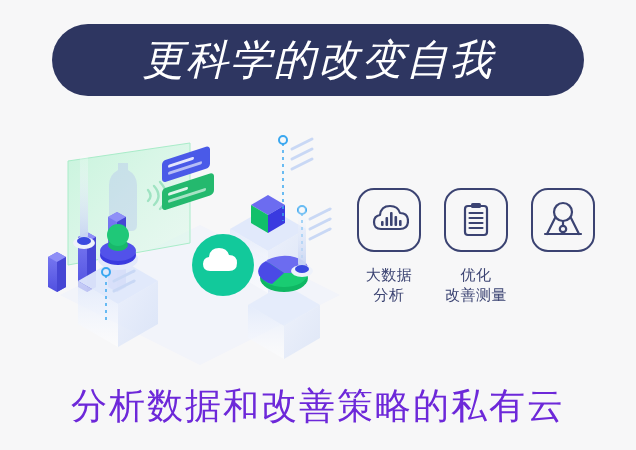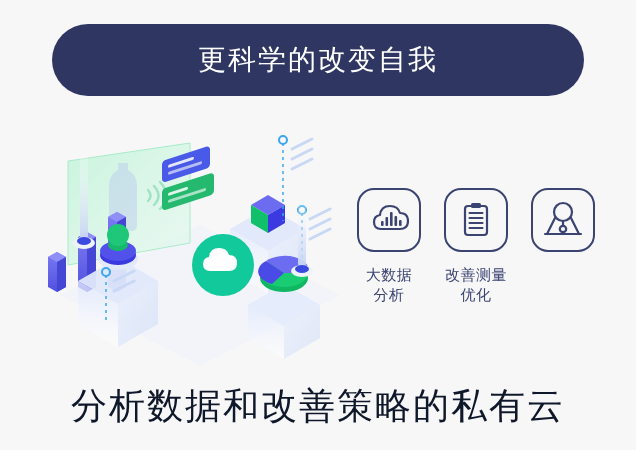--- a/index.html
+++ b/index.html
@@ -11,29 +11,30 @@
   }
   #stage{position:absolute;inset:0;}
 
   
   .banner{
     position:absolute;left:52px;top:24px;width:532px;height:72px;
     background:#2e3661;border-radius:36px;
     display:flex;align-items:center;justify-content:center;
   }
   .banner-text{
-    color:#ffffff;font-size:28px;line-height:1;
+    color:#ffffff;font-size:42px;line-height:1;
     letter-spacing:2px;font-weight:500;
     white-space:nowrap;
+    font-style:italic;
   }
 
   
   .tagline{
     position:absolute;left:0;top:382px;width:636px;text-align:center;
-    color:#0f172a;font-size:36px;letter-spacing:2px;
+    color:#6d28d9;font-size:36px;letter-spacing:2px;
     font-weight:500;white-space:nowrap;
   }
 
   
   .illo{position:absolute;left:40px;top:125px;width:310px;height:240px;}
   .illo svg{display:block;}
 
   
   .features{
     position:absolute;left:352px;top:188px;width:248px;height:140px;
@@ -239,22 +240,22 @@
           <rect x="15" y="3" width="10" height="5" rx="1.6" fill="#3b4372"></rect>
           <g stroke="#3b4372" stroke-width="2.1" stroke-linecap="round">
             <line x1="13.5" y1="13" x2="26.5" y2="13"></line>
             <line x1="13.5" y1="18" x2="26.5" y2="18"></line>
             <line x1="13.5" y1="23" x2="26.5" y2="23"></line>
             <line x1="13.5" y1="28" x2="26.5" y2="28"></line>
           </g>
         </svg>
       </div>
       <div class="feature-label">
+        <span>优化</span>
         <span>改善测量</span>
-        <span>优化</span>
       </div>
     </div>
 
     <div class="feature">
       <div class="feature-icon">
         <svg width="44" height="44" viewBox="0 0 44 44">
           <circle cx="22" cy="14" r="9" fill="none" stroke="#3b4372" stroke-width="2.2"></circle>
           <path d="M14 20 L6 36 M30 20 L38 36" stroke="#3b4372" stroke-width="2.2" stroke-linecap="round" fill="none"></path>
           <path d="M22 23 L22 28" stroke="#3b4372" stroke-width="2.2" stroke-linecap="round"></path>
           <circle cx="22" cy="31" r="3.2" fill="none" stroke="#3b4372" stroke-width="2.2"></circle>

